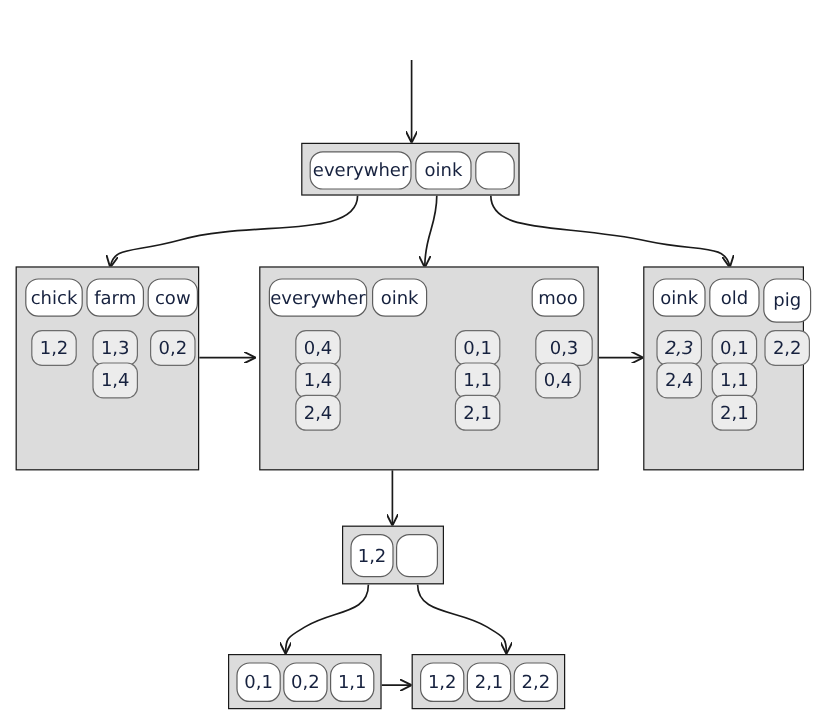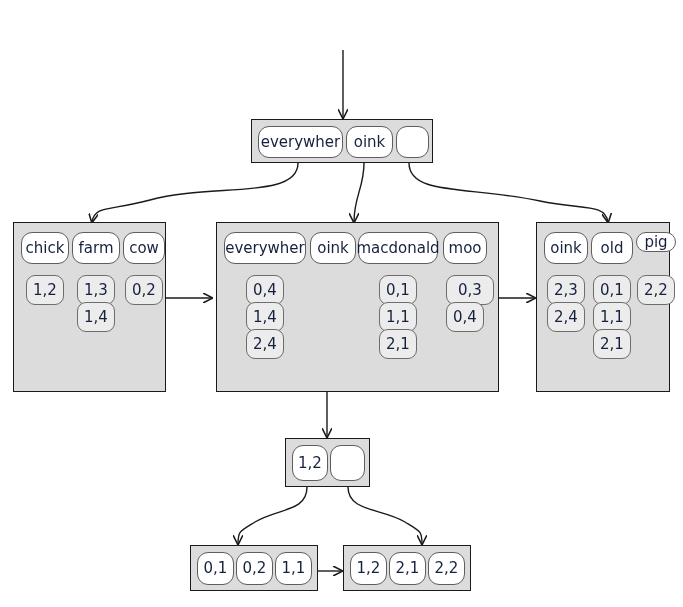--- a/index.html
+++ b/index.html
@@ -122,42 +122,41 @@
 
   <div class="node" style="left:216px; top:222px; width:283px; height:170px;">
 
     <div class="cell" style="left:7px; top:9px; width:82px; height:32px;">everywher</div>
     <div class="val" style="left:29px; top:52px; width:38px; height:30px;">0,4</div>
     <div class="val" style="left:29px; top:79px; width:38px; height:30px;">1,4</div>
     <div class="val" style="left:29px; top:106px; width:38px; height:30px;">2,4</div>
 
     <div class="cell" style="left:93px; top:9px; width:46px; height:32px;">oink</div>
 
-    <div class="cell" style="left:141px; top:9px; width:80px; height:32px;">macdonald</div>
     <div class="val" style="left:162px; top:52px; width:38px; height:30px;">0,1</div>
     <div class="val" style="left:162px; top:79px; width:38px; height:30px;">1,1</div>
     <div class="val" style="left:162px; top:106px; width:38px; height:30px;">2,1</div>
 
     <div class="cell" style="left:226px; top:9px; width:44px; height:32px;">moo</div>
     <div class="val" style="left:229px; top:52px; width:48px; height:30px;">0,3</div>
     <div class="val" style="left:229px; top:79px; width:38px; height:30px;">0,4</div>
   </div>
 
   <div class="node" style="left:536px; top:222px; width:134px; height:170px;">
 
     <div class="cell" style="left:7px; top:9px; width:44px; height:32px;">oink</div>
-    <div class="val" style="left:10px; top:52px; width:38px; height:30px;">2,3</div>
+    <div class="val" style="left:10px; top:52px; width:38px; height:30px;font-style:italic;">2,3</div>
     <div class="val" style="left:10px; top:79px; width:38px; height:30px;">2,4</div>
 
     <div class="cell" style="left:54px; top:9px; width:42px; height:32px;">old</div>
     <div class="val" style="left:56px; top:52px; width:38px; height:30px;">0,1</div>
     <div class="val" style="left:56px; top:79px; width:38px; height:30px;">1,1</div>
     <div class="val" style="left:56px; top:106px; width:38px; height:30px;">2,1</div>
 
-    <div class="cell" style="left:99px; top:9px; width:40px; height:20px;">pig</div>
+    <div class="cell" style="left:99px; top:9px; width:40px; height:37px;">pig</div>
     <div class="val" style="left:100px; top:52px; width:38px; height:30px;">2,2</div>
   </div>
 
   <div class="node" style="left:285px; top:438px; width:85px; height:49px;">
     <div class="cell" style="left:6px; top:6px; width:36px; height:36px;">1,2</div>
     <div class="cell empty" style="left:44px; top:6px; width:35px; height:36px;"></div>
   </div>
 
   <div class="node" style="left:190px; top:545px; width:128px; height:46px;">
     <div class="cell" style="left:6px; top:6px; width:37px; height:33px;">0,1</div>

